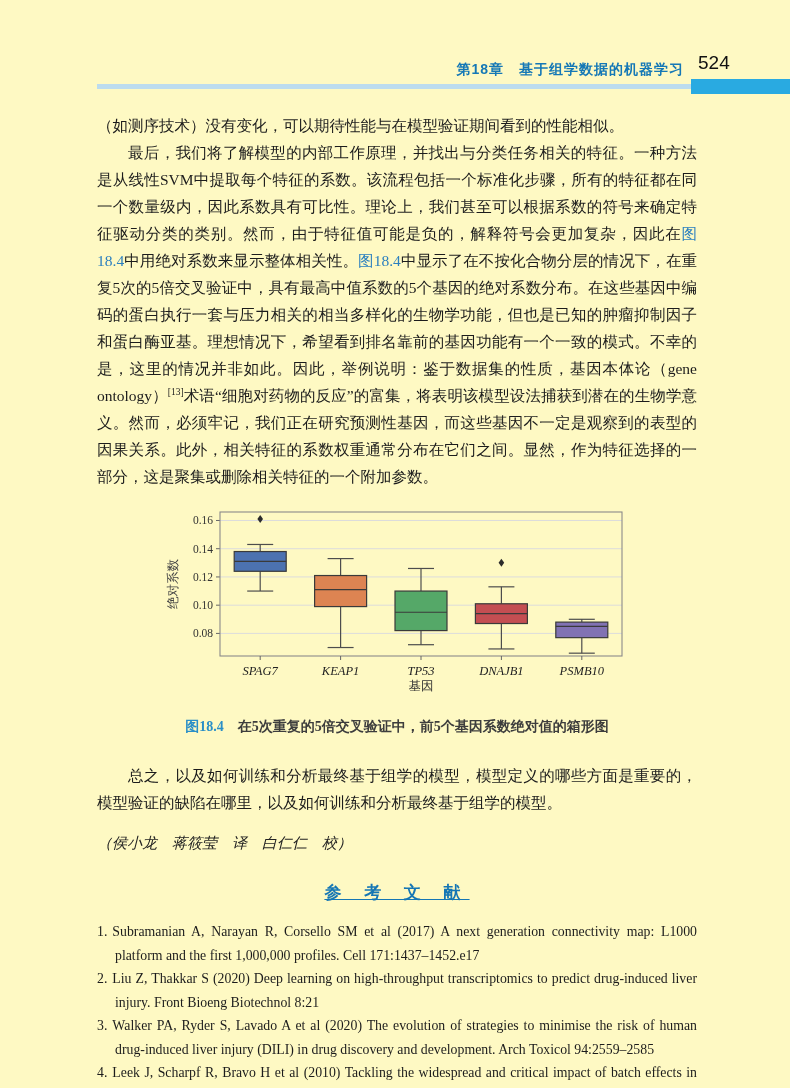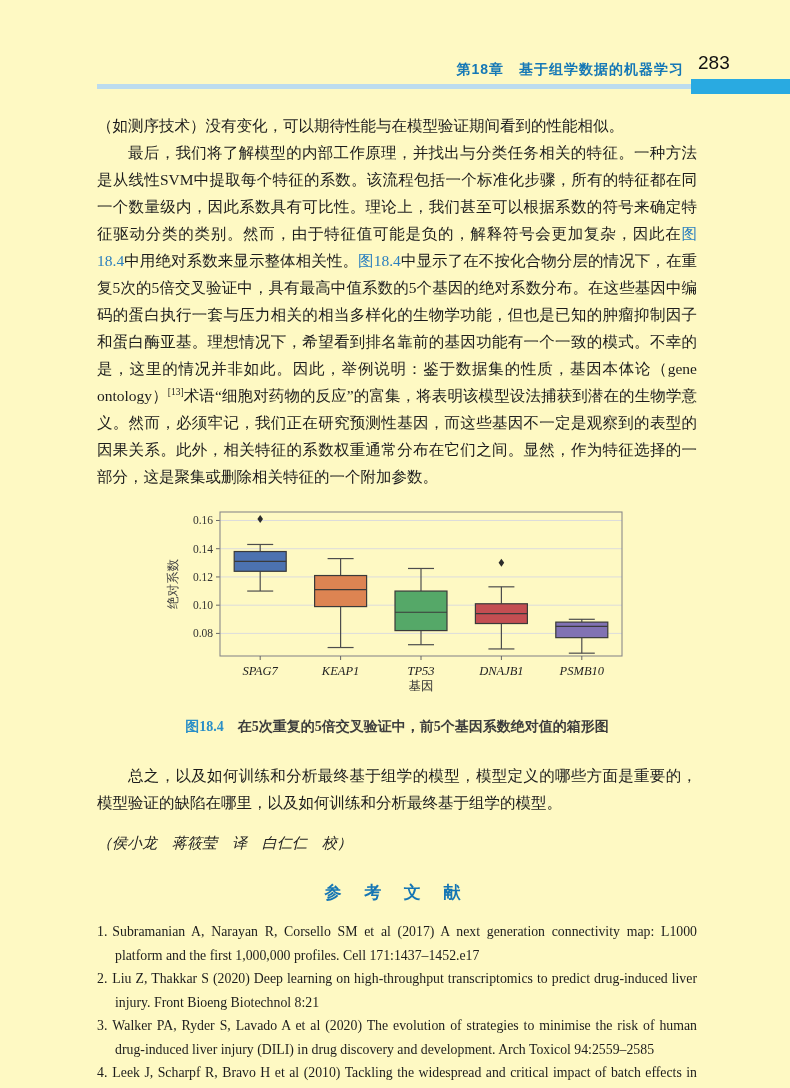--- a/index.html
+++ b/index.html
@@ -45,33 +45,33 @@
   figcaption .fig-label{ color:#2a8fc7; margin-right:14px; }
   
   .para-final{ margin-top:26px; }
   .translators{
     margin:18px 38px 0 0; font-style:italic;
     font-size:15px; color:#222;
   }
   .refs-heading{
     margin:28px 0 16px 0; text-align:center;
     font-family:"Liberation Sans", sans-serif;
-    font-size:17px; font-weight:bold; color:#1576b4; letter-spacing:9px;
+    font-size:17px; font-weight:bold; color:#1576b4; letter-spacing:9px;text-decoration:underline;
   }
   .refs{ font-size:13.8px; line-height:23.5px; text-align:justify; }
   .ref-item{ padding-left:18px; text-indent:-18px; }
   .ref-num{ padding-right:5px; }
 </style>
 </head>
 <body>
 
 <div class="page">
 
   <span class="chapter-title">第18章　基于组学数据的机器学习</span>
-  <span class="page-number">283</span>
+  <span class="page-number">524</span>
   <div class="header-rule"></div>
   <div class="header-accent"></div>
 
   <div class="content">
 
     <p class="body-p">（如测序技术）没有变化，可以期待性能与在模型验证期间看到的性能相似。</p>
 
     <p class="body-p indent"><span>最后，我们将了解模型的内部工作原理，并找出与分类任务相关的特征。一种方法是从线性SVM中提取每个特征的系数。该流程包括一个标准化步骤，所有的特征都在同一个数量级内，因此系数具有可比性。理论上，我们甚至可以根据系数的符号来确定特征驱动分类的类别。然而，由于特征值可能是负的，解释符号会更加复杂，因此在</span><span class="fig-ref">图18.4</span><span>中用绝对系数来显示整体相关性。</span><span class="fig-ref">图18.4</span><span>中显示了在不按化合物分层的情况下，在重复5次的5倍交叉验证中，具有最高中值系数的5个基因的绝对系数分布。在这些基因中编码的蛋白执行一套与压力相关的相当多样化的生物学功能，但也是已知的肿瘤抑制因子和蛋白酶亚基。理想情况下，希望看到排名靠前的基因功能有一个一致的模式。不幸的是，这里的情况并非如此。因此，举例说明：鉴于数据集的性质，基因本体论（gene ontology）</span><sup class="fn">[13]</sup><span>术语“细胞对药物的反应”的富集，将表明该模型设法捕获到潜在的生物学意义。然而，必须牢记，我们正在研究预测性基因，而这些基因不一定是观察到的表型的因果关系。此外，相关特征的系数权重通常分布在它们之间。显然，作为特征选择的一部分，这是聚集或删除相关特征的一个附加参数。</span></p>
 
     <figure>

